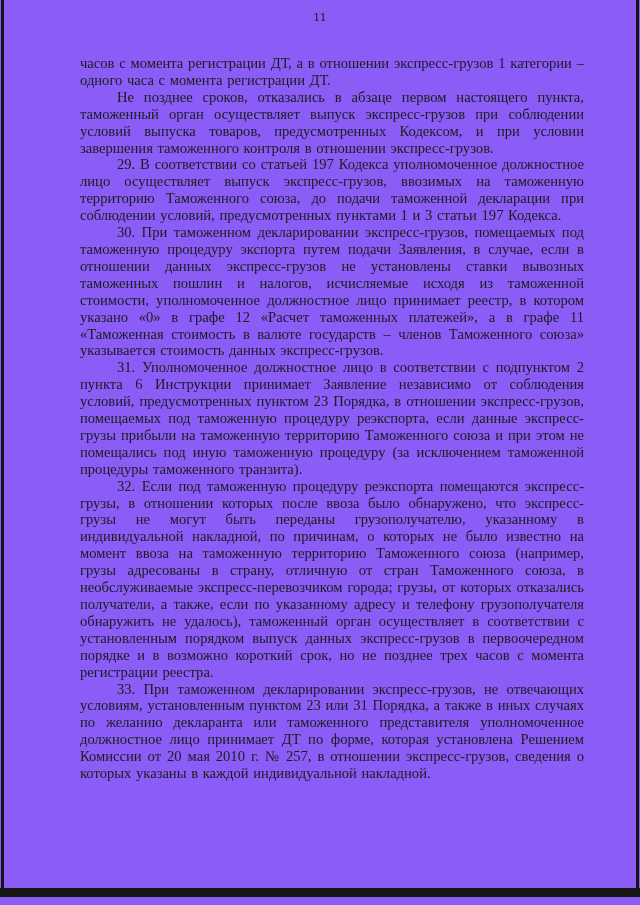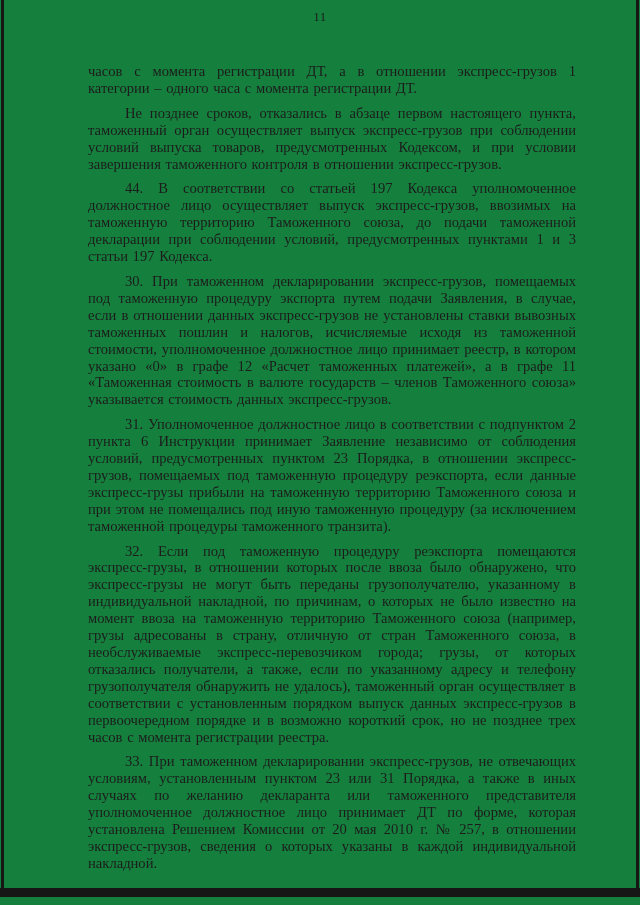--- a/index.html
+++ b/index.html
@@ -11,21 +11,21 @@
     height: 905px;
     background: #fdfdfb;
     font-family: "Liberation Serif", "DejaVu Serif", serif;
     color: #1c1c1c;
     position: relative;
     overflow: hidden;
   }
   .sheet {
     position: absolute;
     inset: 0;
-    background: #15803d;
+    background: #8b5cf6;
   }
   .scan-edge {
     position: absolute;
     background: #161616;
   }
   .edge-left {
     left: 1px;
     top: 0;
     width: 3px;
     height: 897px;
@@ -55,40 +55,40 @@
     position: absolute;
     top: 55px;
     left: 80px;
     width: 504px;
     font-size: 14.6px;
     line-height: 16.9px;
     text-align: justify;
     word-spacing: 1px;
   }
   .para {
-    margin: 8px;
+    margin: 0;
     padding: 0;
     text-indent: 37px;
   }
   .para.cont {
     text-indent: 0;
   }
 </style>
 </head>
 <body>
 
 <div class="sheet">
   <div class="scan-edge edge-left"></div>
   <div class="scan-edge edge-right"></div>
   <div class="scan-edge edge-bottom"></div>
 
   <div class="page-number">11</div>
 
   <main class="text-block">
     <p class="para cont">часов с момента регистрации ДТ, а в отношении экспресс-грузов 1 категории – одного часа с момента регистрации ДТ.</p>
     <p class="para">Не позднее сроков, отказались в абзаце первом настоящего пункта, таможенный орган осуществляет выпуск экспресс-грузов при соблюдении условий выпуска товаров, предусмотренных Кодексом, и при условии завершения таможенного контроля в отношении экспресс-грузов.</p>
-    <p class="para">44. В соответствии со статьей 197 Кодекса уполномоченное должностное лицо осуществляет выпуск экспресс-грузов, ввозимых на таможенную территорию Таможенного союза, до подачи таможенной декларации при соблюдении условий, предусмотренных пунктами 1 и 3 статьи 197 Кодекса.</p>
+    <p class="para">29. В соответствии со статьей 197 Кодекса уполномоченное должностное лицо осуществляет выпуск экспресс-грузов, ввозимых на таможенную территорию Таможенного союза, до подачи таможенной декларации при соблюдении условий, предусмотренных пунктами 1 и 3 статьи 197 Кодекса.</p>
     <p class="para">30. При таможенном декларировании экспресс-грузов, помещаемых под таможенную процедуру экспорта путем подачи Заявления, в случае, если в отношении данных экспресс-грузов не установлены ставки вывозных таможенных пошлин и налогов, исчисляемые исходя из таможенной стоимости, уполномоченное должностное лицо принимает реестр, в котором указано «0» в графе 12 «Расчет таможенных платежей», а в графе 11 «Таможенная стоимость в валюте государств – членов Таможенного союза» указывается стоимость данных экспресс-грузов.</p>
     <p class="para">31. Уполномоченное должностное лицо в соответствии с подпунктом 2 пункта 6 Инструкции принимает Заявление независимо от соблюдения условий, предусмотренных пунктом 23 Порядка, в отношении экспресс-грузов, помещаемых под таможенную процедуру реэкспорта, если данные экспресс-грузы прибыли на таможенную территорию Таможенного союза и при этом не помещались под иную таможенную процедуру (за исключением таможенной процедуры таможенного транзита).</p>
     <p class="para">32. Если под таможенную процедуру реэкспорта помещаются экспресс-грузы, в отношении которых после ввоза было обнаружено, что экспресс-грузы не могут быть переданы грузополучателю, указанному в индивидуальной накладной, по причинам, о которых не было известно на момент ввоза на таможенную территорию Таможенного союза (например, грузы адресованы в страну, отличную от стран Таможенного союза, в необслуживаемые экспресс-перевозчиком города; грузы, от которых отказались получатели, а также, если по указанному адресу и телефону грузополучателя обнаружить не удалось), таможенный орган осуществляет в соответствии с установленным порядком выпуск данных экспресс-грузов в первоочередном порядке и в возможно короткий срок, но не позднее трех часов с момента регистрации реестра.</p>
     <p class="para">33. При таможенном декларировании экспресс-грузов, не отвечающих условиям, установленным пунктом 23 или 31 Порядка, а также в иных случаях по желанию декларанта или таможенного представителя уполномоченное должностное лицо принимает ДТ по форме, которая установлена Решением Комиссии от 20 мая 2010 г. № 257, в отношении экспресс-грузов, сведения о которых указаны в каждой индивидуальной накладной.</p>
   </main>
 </div>
 
 </body></html>

